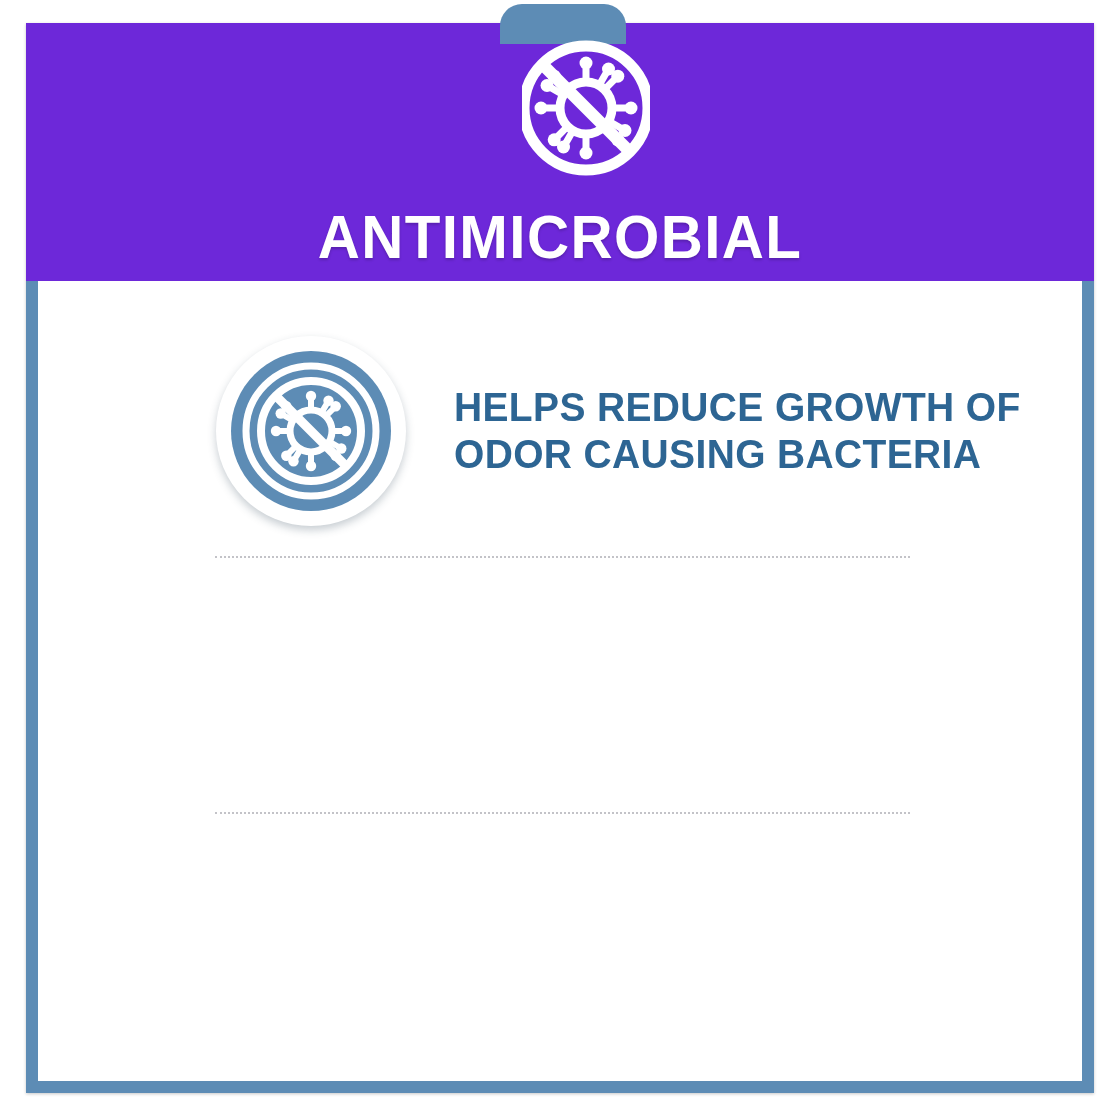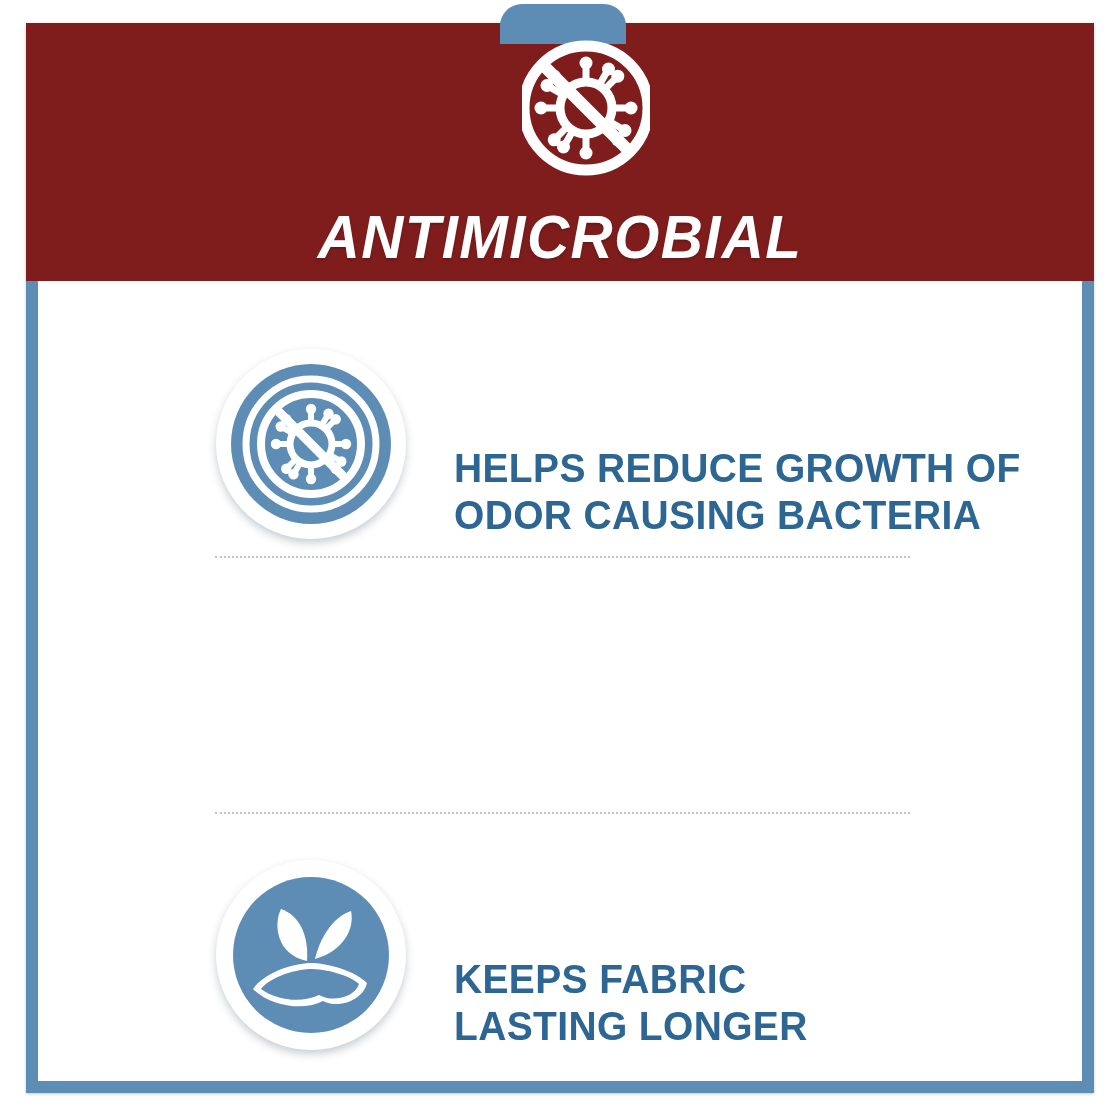--- a/index.html
+++ b/index.html
@@ -41,23 +41,22 @@
     background: #ffffff;
   }
 
   
   .header {
     position: absolute;
     left: 26px;
     top: 23px;
     width: 1068px;
     height: 258px;
-    background: #7f1d1d;
+    background: #6d28d9;
     overflow: visible;
-    font-style: italic;
   }
 
   
   .header-notch {
     position: absolute;
     left: 474px;
     top: -19px;
     width: 126px;
     height: 40px;
     background: #5d8cb5;
@@ -100,21 +99,21 @@
     width: 1044px;
     height: 800px;
   }
 
   .feature-row {
     position: absolute;
     left: 0;
     width: 1044px;
     height: 216px;
     display: flex;
-    align-items: flex-end;
+    align-items: center;
   }
   .feature-row.row-1 { top: 42px; }
   .feature-row.row-2 { top: 298px; }
   .feature-row.row-3 { top: 553px; }
 
   .feature-icon {
     position: relative;
     flex: 0 0 auto;
     margin-left: 178px;
     width: 190px;
@@ -252,39 +251,19 @@
           </g>
         </svg>
       </div>
       <div class="feature-text">
         <span class="line">HELPS REDUCE GROWTH OF</span>
         <span class="line">ODOR CAUSING BACTERIA</span>
       </div>
     </div>
 
 
-    <div class="feature-row row-3">
-      <div class="feature-icon">
-        <svg width="176" height="176" viewBox="0 0 176 176" xmlns="http://www.w3.org/2000/svg">
-          <g transform="translate(88,88)">
-            <circle cx="0" cy="0" r="78" fill="#5d8cb5"></circle>
-
-            <path d="M -4,6 C -34,0 -38,-30 -30,-46 C -12,-40 -2,-20 -4,6 Z" fill="#ffffff"></path>
-
-            <path d="M 4,4 C 10,-22 26,-40 40,-44 C 44,-26 32,-4 4,4 Z" fill="#ffffff"></path>
-
-            <path d="M -2,8 C -28,10 -50,22 -58,34 C -40,52 -6,56 12,46 C 26,54 52,46 56,28 C 44,16 18,8 -2,8 Z" fill="#ffffff"></path>
-            <path d="M -2,14 C -26,16 -44,26 -50,34 C -34,46 -8,48 8,40 C 22,48 44,42 48,29 C 38,20 16,14 -2,14 Z" fill="#5d8cb5"></path>
-          </g>
-        </svg>
-      </div>
-      <div class="feature-text">
-        <span class="line">KEEPS FABRIC</span>
-        <span class="line">LASTING LONGER</span>
-      </div>
-    </div>
 
     <div class="divider d-1"></div>
     <div class="divider d-2"></div>
 
   </div>
 
 </div>
 
 </body></html>

